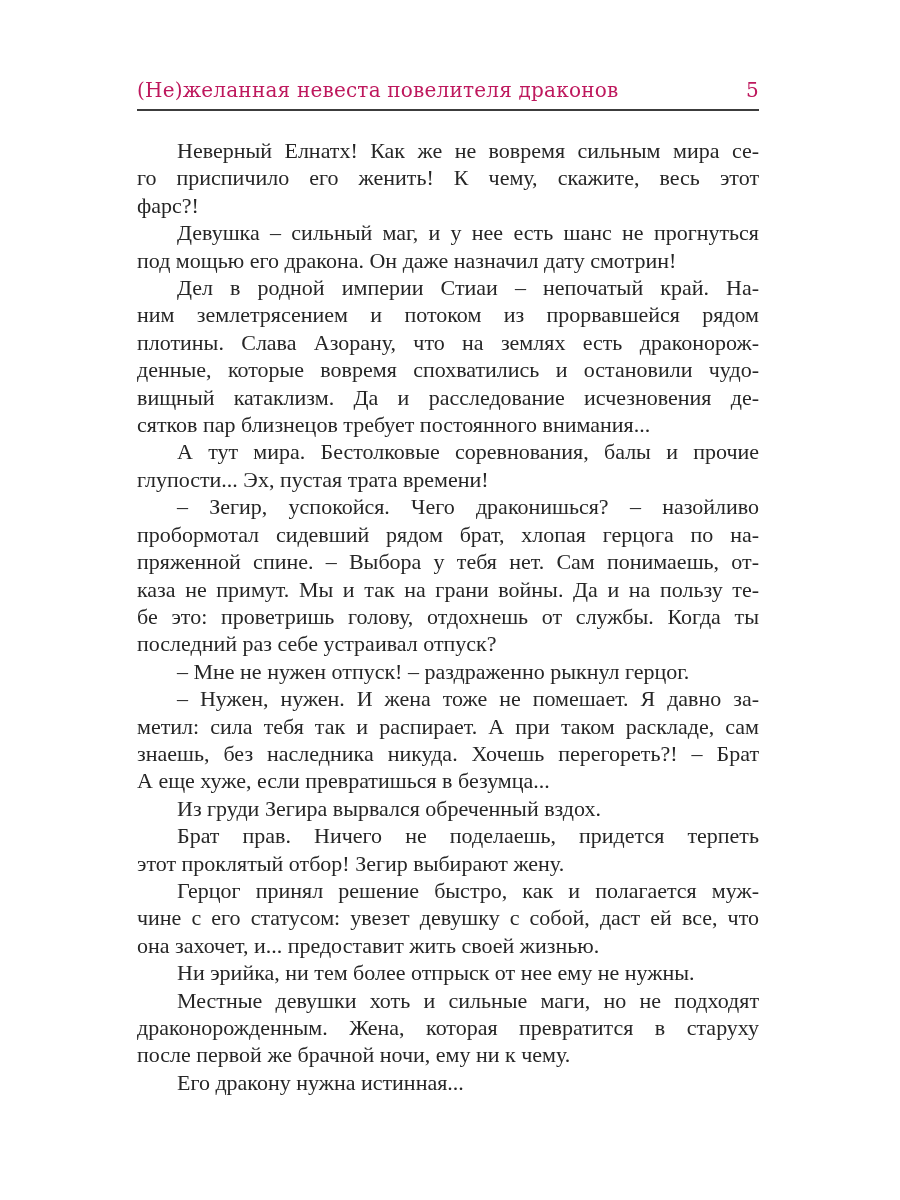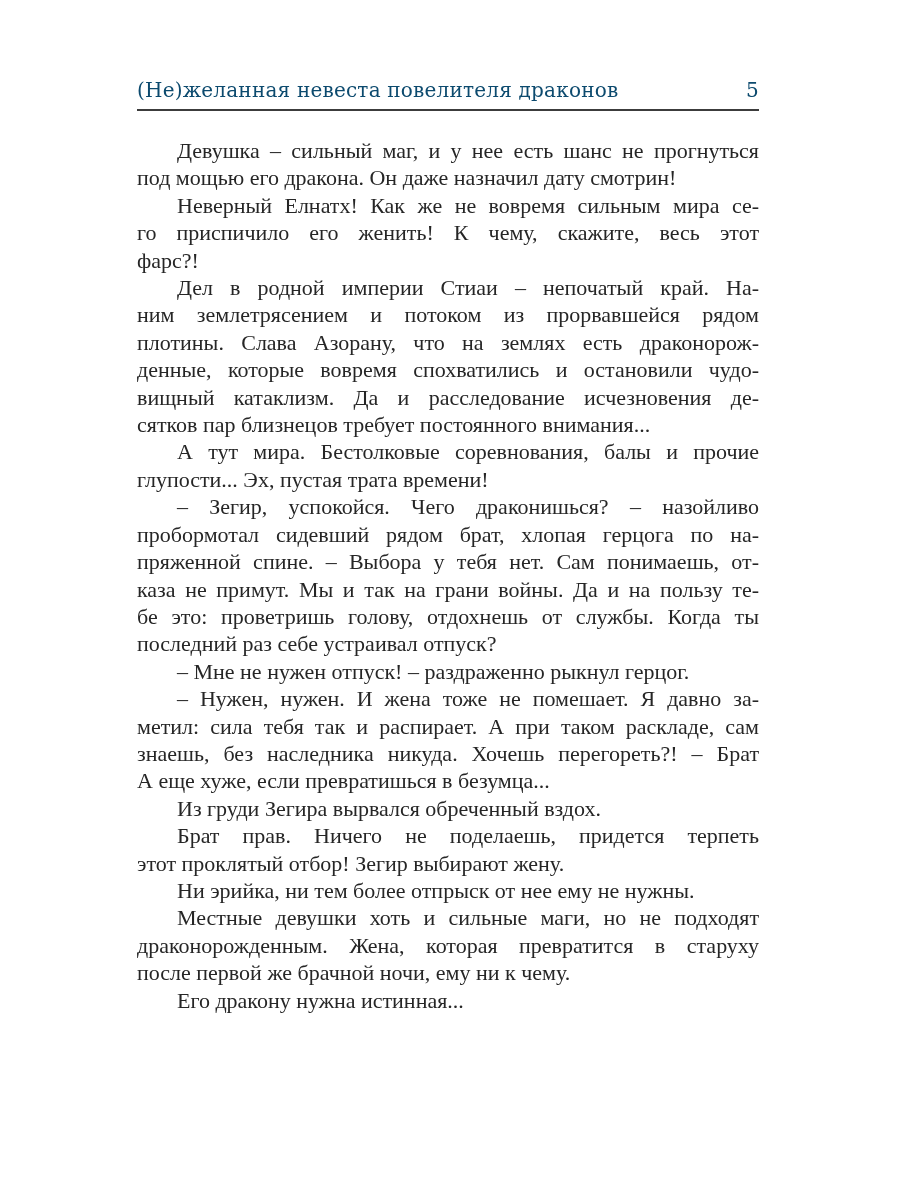--- a/index.html
+++ b/index.html
@@ -20,21 +20,21 @@
     top: 78px;
     width: 622px;
   }
   .running-header {
     display: flex;
     justify-content: space-between;
     align-items: baseline;
     font-family: "DejaVu Serif", serif;
     font-size: 20px;
     line-height: 24px;
-    color: #0c4a6e;
+    color: #be185d;
     letter-spacing: 0.2px;
   }
   .header-rule {
     border: 0;
     border-top: 2px solid #3c3c3c;
     margin: 7px 0 0 0;
   }
   .text-block {
     margin-top: 26px;
     font-family: "Liberation Serif", serif;
@@ -59,27 +59,27 @@
 
 <div class="page">
   <div class="content">
     <div class="running-header">
       <span>(Не)желанная невеста повелителя драконов</span>
       <span>5</span>
     </div>
     <hr class="header-rule">
     <div class="text-block">
         <div class="paragraph">
-          <div class="line first">Девушка – сильный маг, и у нее есть шанс не прогнуться</div>
-          <div class="line last">под мощью его дракона. Он даже назначил дату смотрин!</div>
-        </div>
-        <div class="paragraph">
           <div class="line first">Неверный Елнатх! Как же не вовремя сильным мира се-</div>
           <div class="line">го приспичило его женить! К чему, скажите, весь этот</div>
           <div class="line last">фарс?!</div>
+        </div>
+        <div class="paragraph">
+          <div class="line first">Девушка – сильный маг, и у нее есть шанс не прогнуться</div>
+          <div class="line last">под мощью его дракона. Он даже назначил дату смотрин!</div>
         </div>
         <div class="paragraph">
           <div class="line first">Дел в родной империи Стиаи – непочатый край. На-</div>
           <div class="line">ним землетрясением и потоком из прорвавшейся рядом</div>
           <div class="line">плотины. Слава Азорану, что на землях есть драконорож-</div>
           <div class="line">денные, которые вовремя спохватились и остановили чудо-</div>
           <div class="line">вищный катаклизм. Да и расследование исчезновения де-</div>
           <div class="line last">сятков пар близнецов требует постоянного внимания...</div>
         </div>
         <div class="paragraph">
@@ -104,20 +104,25 @@
           <div class="line last">А еще хуже, если превратишься в безумца...</div>
         </div>
         <div class="paragraph">
           <div class="line first last">Из груди Зегира вырвался обреченный вздох.</div>
         </div>
         <div class="paragraph">
           <div class="line first">Брат прав. Ничего не поделаешь, придется терпеть</div>
           <div class="line last">этот проклятый отбор! Зегир выбирают жену.</div>
         </div>
         <div class="paragraph">
+          <div class="line first">Герцог принял решение быстро, как и полагается муж-</div>
+          <div class="line">чине с его статусом: увезет девушку с собой, даст ей все, что</div>
+          <div class="line last">она захочет, и... предоставит жить своей жизнью.</div>
+        </div>
+        <div class="paragraph">
           <div class="line first last">Ни эрийка, ни тем более отпрыск от нее ему не нужны.</div>
         </div>
         <div class="paragraph">
           <div class="line first">Местные девушки хоть и сильные маги, но не подходят</div>
           <div class="line">драконорожденным. Жена, которая превратится в старуху</div>
           <div class="line last">после первой же брачной ночи, ему ни к чему.</div>
         </div>
         <div class="paragraph">
           <div class="line first last">Его дракону нужна истинная...</div>
         </div>

